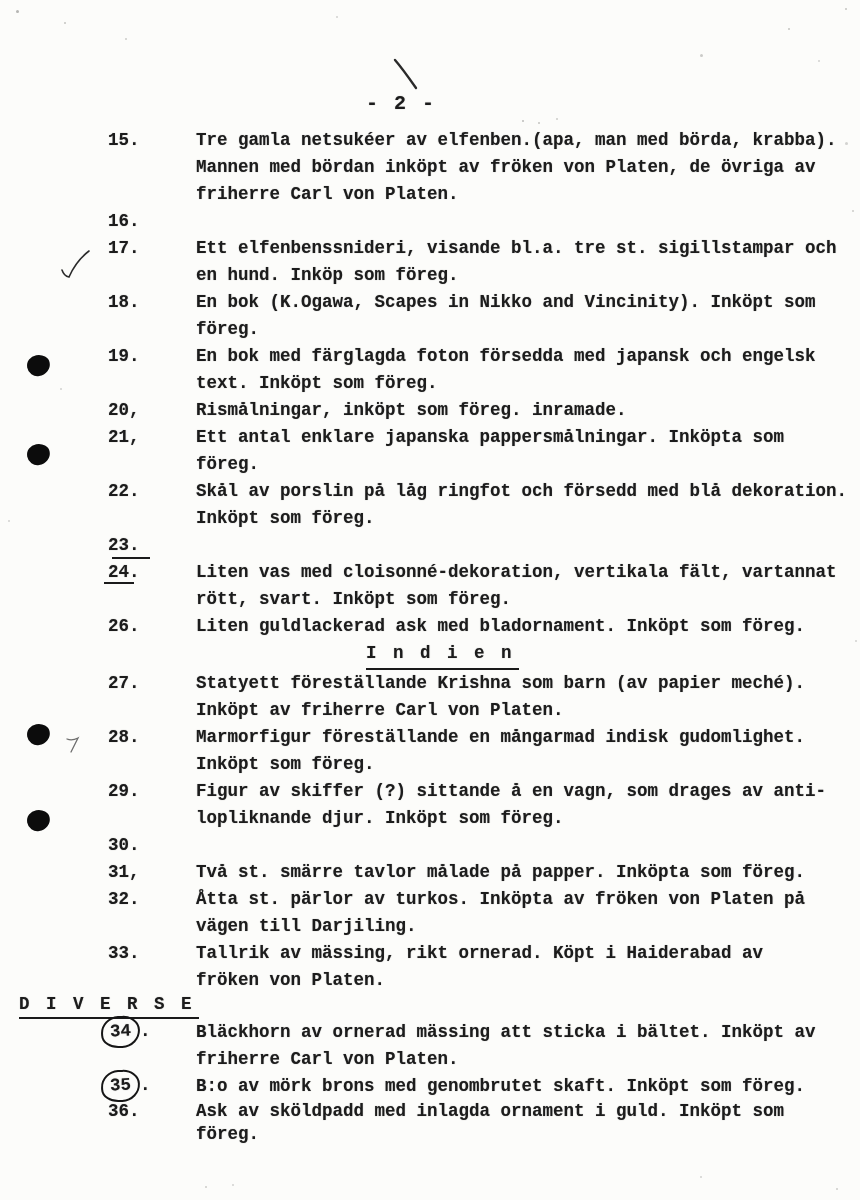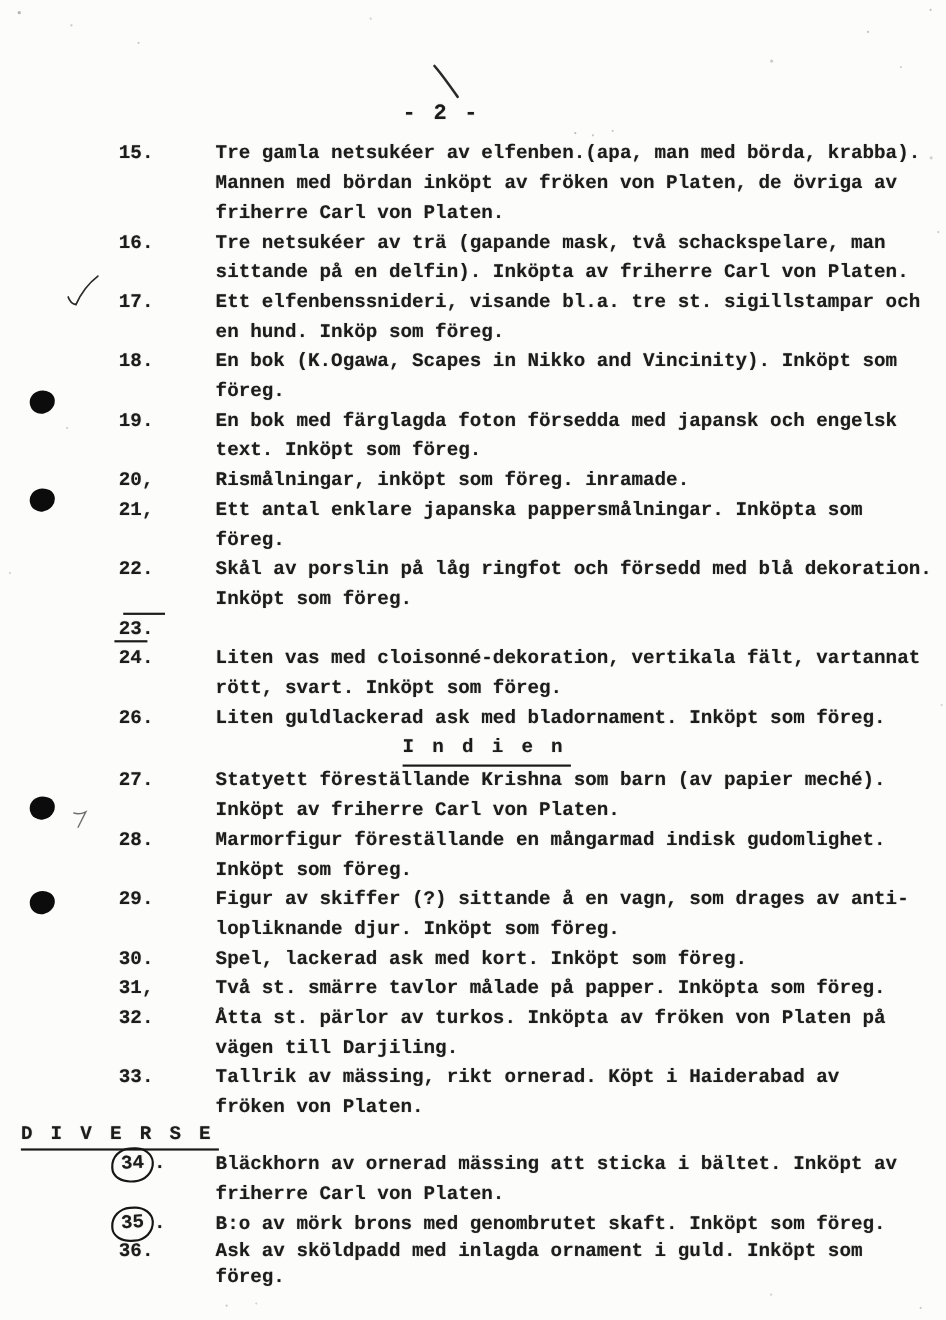--- a/index.html
+++ b/index.html
@@ -103,22 +103,20 @@
   <div class="content">
 
     <div class="row">
       <span class="num">15.</span>
       <div class="txt">Tre gamla netsukéer av elfenben.(apa, man med börda, krabba).
 Mannen med bördan inköpt av fröken von Platen, de övriga av
 friherre Carl von Platen.</div>
     </div>
     <div class="row">
       <span class="num">16.</span>
-      <div class="txt">Tre netsukéer av trä (gapande mask, två schackspelare, man
-sittande på en delfin). Inköpta av friherre Carl von Platen.</div>
     </div>
     <div class="row">
       <span class="num">17.</span>
       <div class="txt">Ett elfenbenssnideri, visande bl.a. tre st. sigillstampar och
 en hund. Inköp som föreg.</div>
     </div>
     <div class="row">
       <span class="num">18.</span>
       <div class="txt">En bok (K.Ogawa, Scapes in Nikko and Vincinity). Inköpt som
 föreg.</div>
@@ -169,21 +167,20 @@
       <div class="txt">Marmorfigur föreställande en mångarmad indisk gudomlighet.
 Inköpt som föreg.</div>
     </div>
     <div class="row">
       <span class="num">29.</span>
       <div class="txt">Figur av skiffer (?) sittande å en vagn, som drages av anti-
 lopliknande djur. Inköpt som föreg.</div>
     </div>
     <div class="row">
       <span class="num">30.</span>
-      <div class="txt">Spel, lackerad ask med kort. Inköpt som föreg.</div>
     </div>
     <div class="row">
       <span class="num">31,</span>
       <div class="txt">Två st. smärre tavlor målade på papper. Inköpta som föreg.</div>
     </div>
     <div class="row">
       <span class="num">32.</span>
       <div class="txt">Åtta st. pärlor av turkos. Inköpta av fröken von Platen på
 vägen till Darjiling.</div>
     </div>

